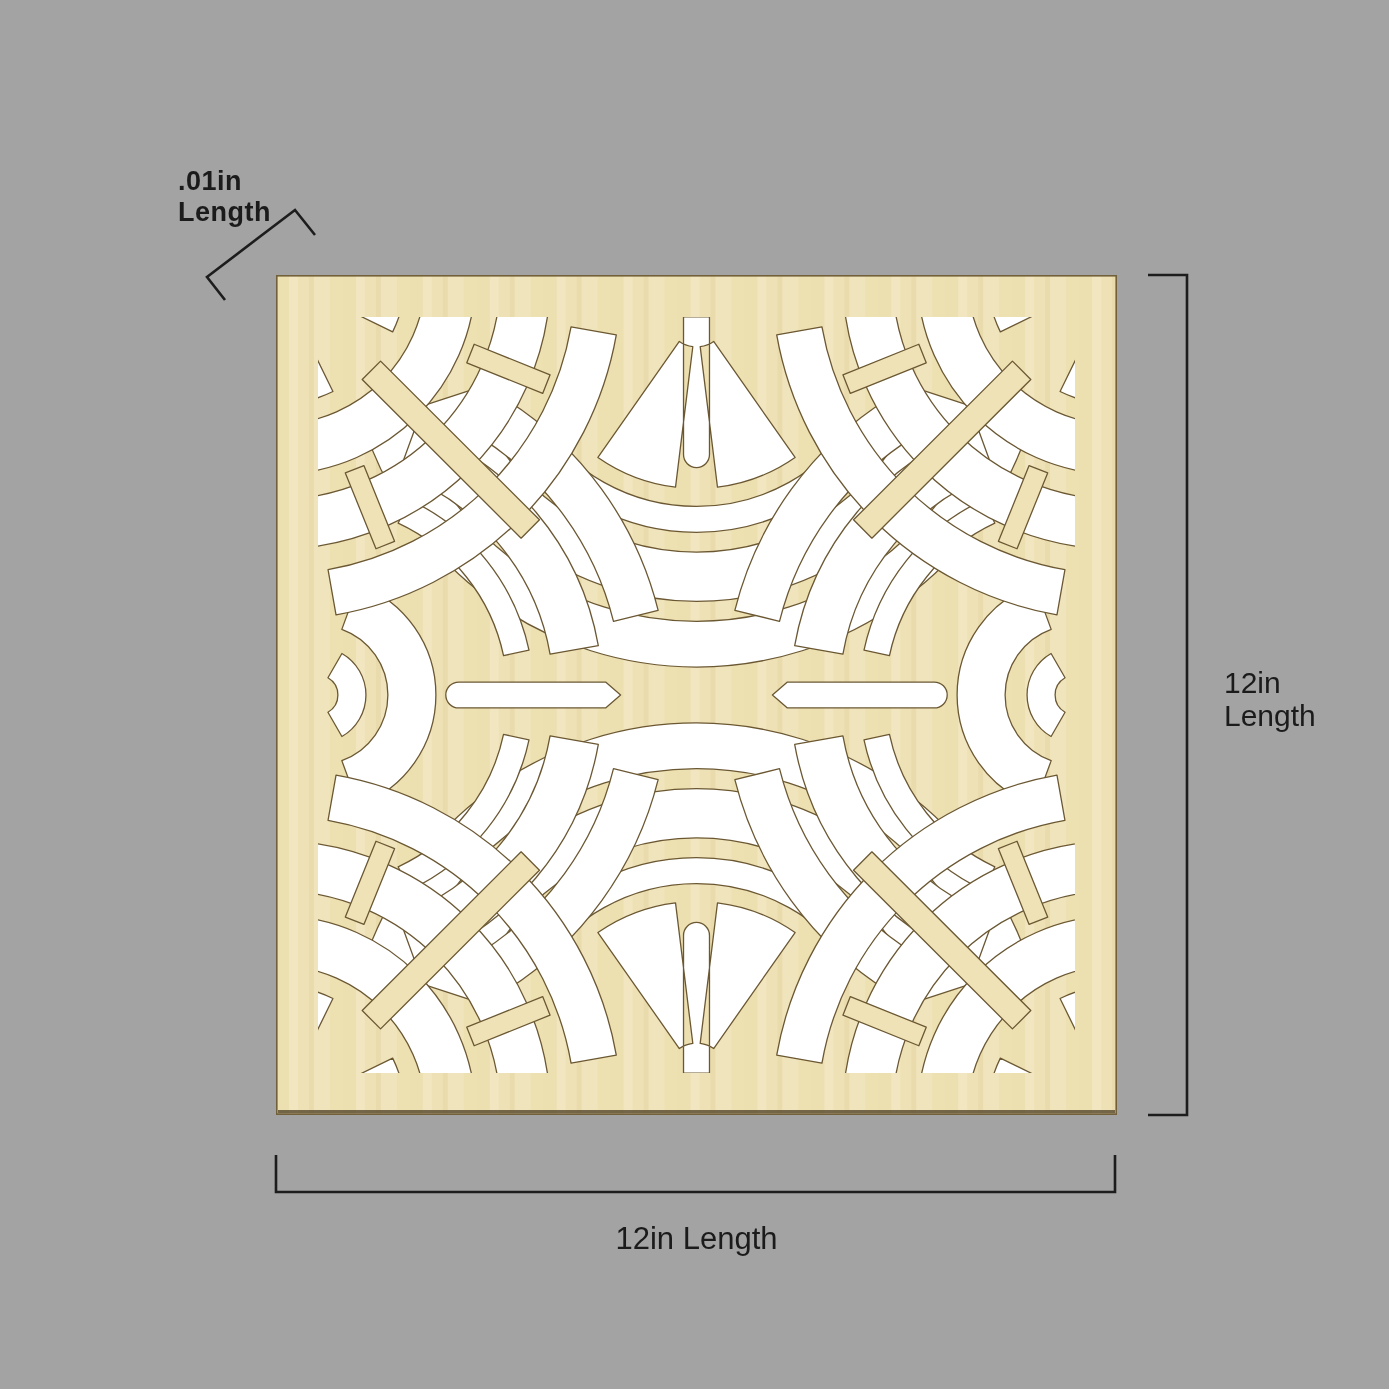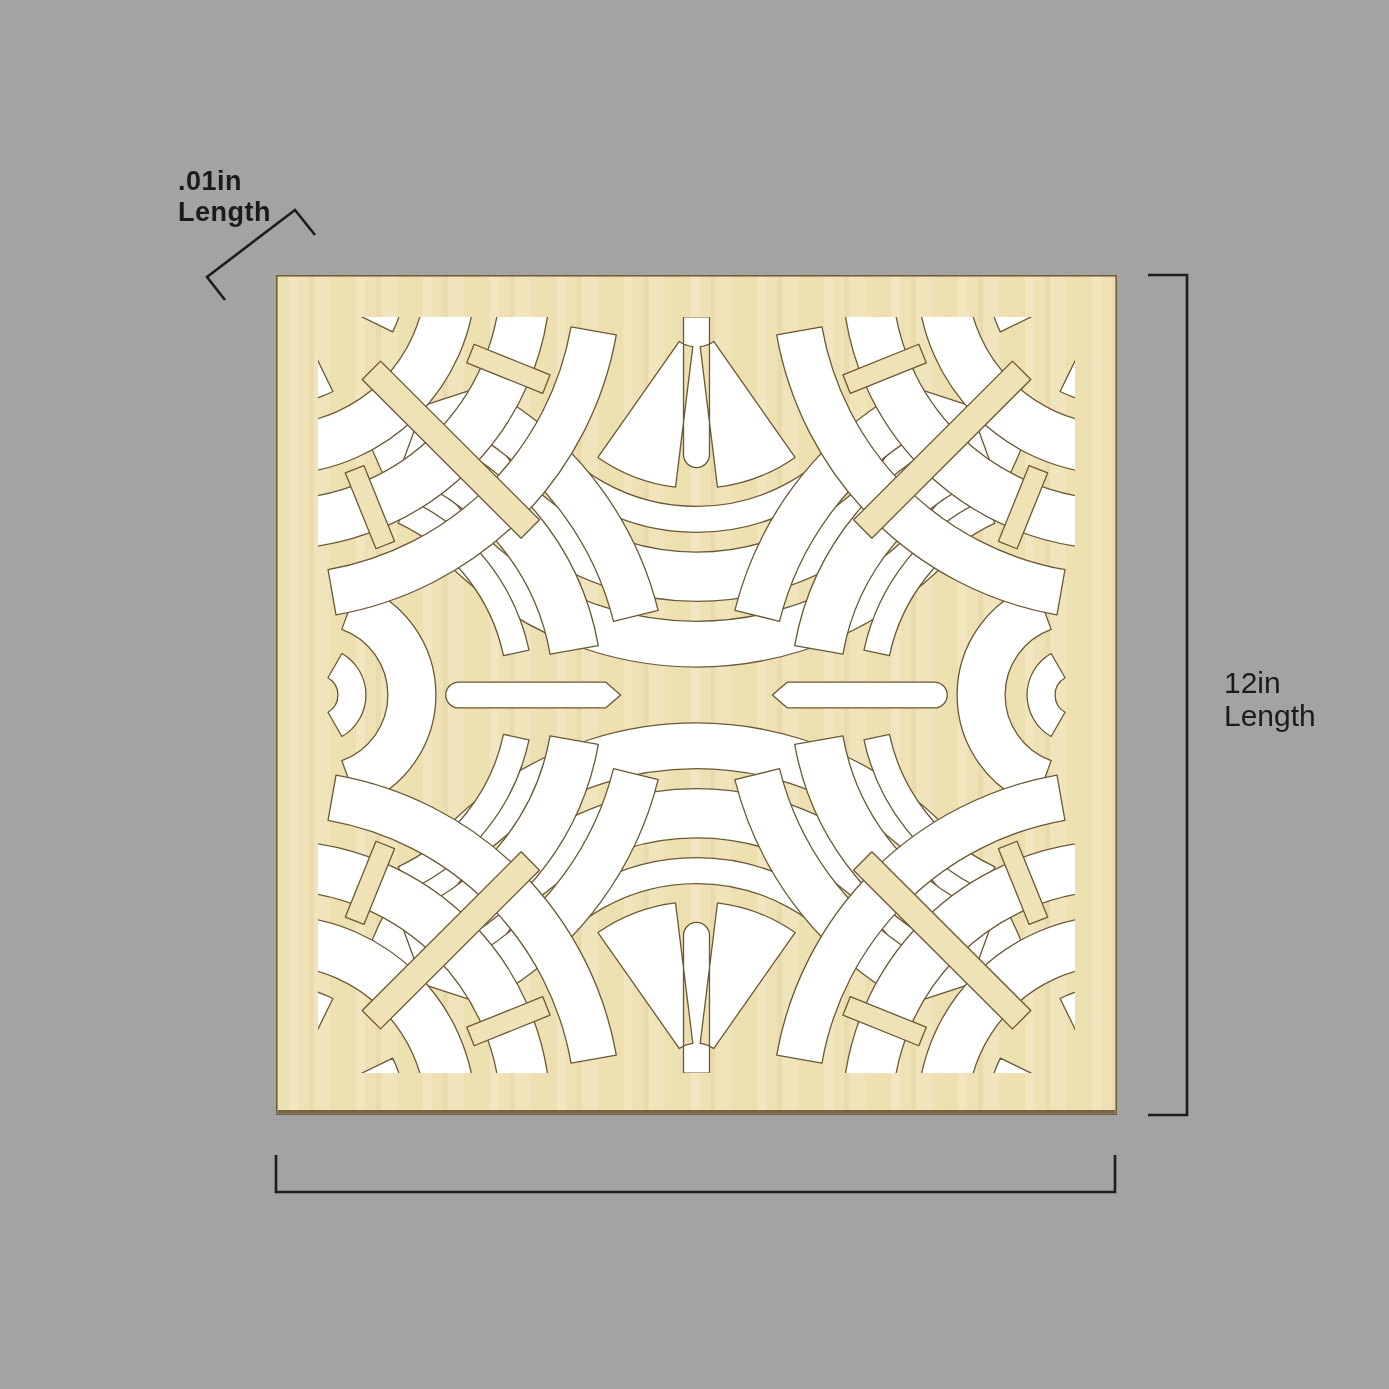--- a/index.html
+++ b/index.html
@@ -76,14 +76,17 @@
   <div class="dim-label thickness-label">
     <span class="line">.01in</span>
     <span class="line">Length</span>
   </div>
 
   <div class="dim-label width-label">
     <span class="line">12in</span>
     <span class="line">Length</span>
   </div>
 
+  <div class="dim-label length-label">
+    <span>12in Length</span>
+  </div>
 
 </div>
 
 </body></html>

